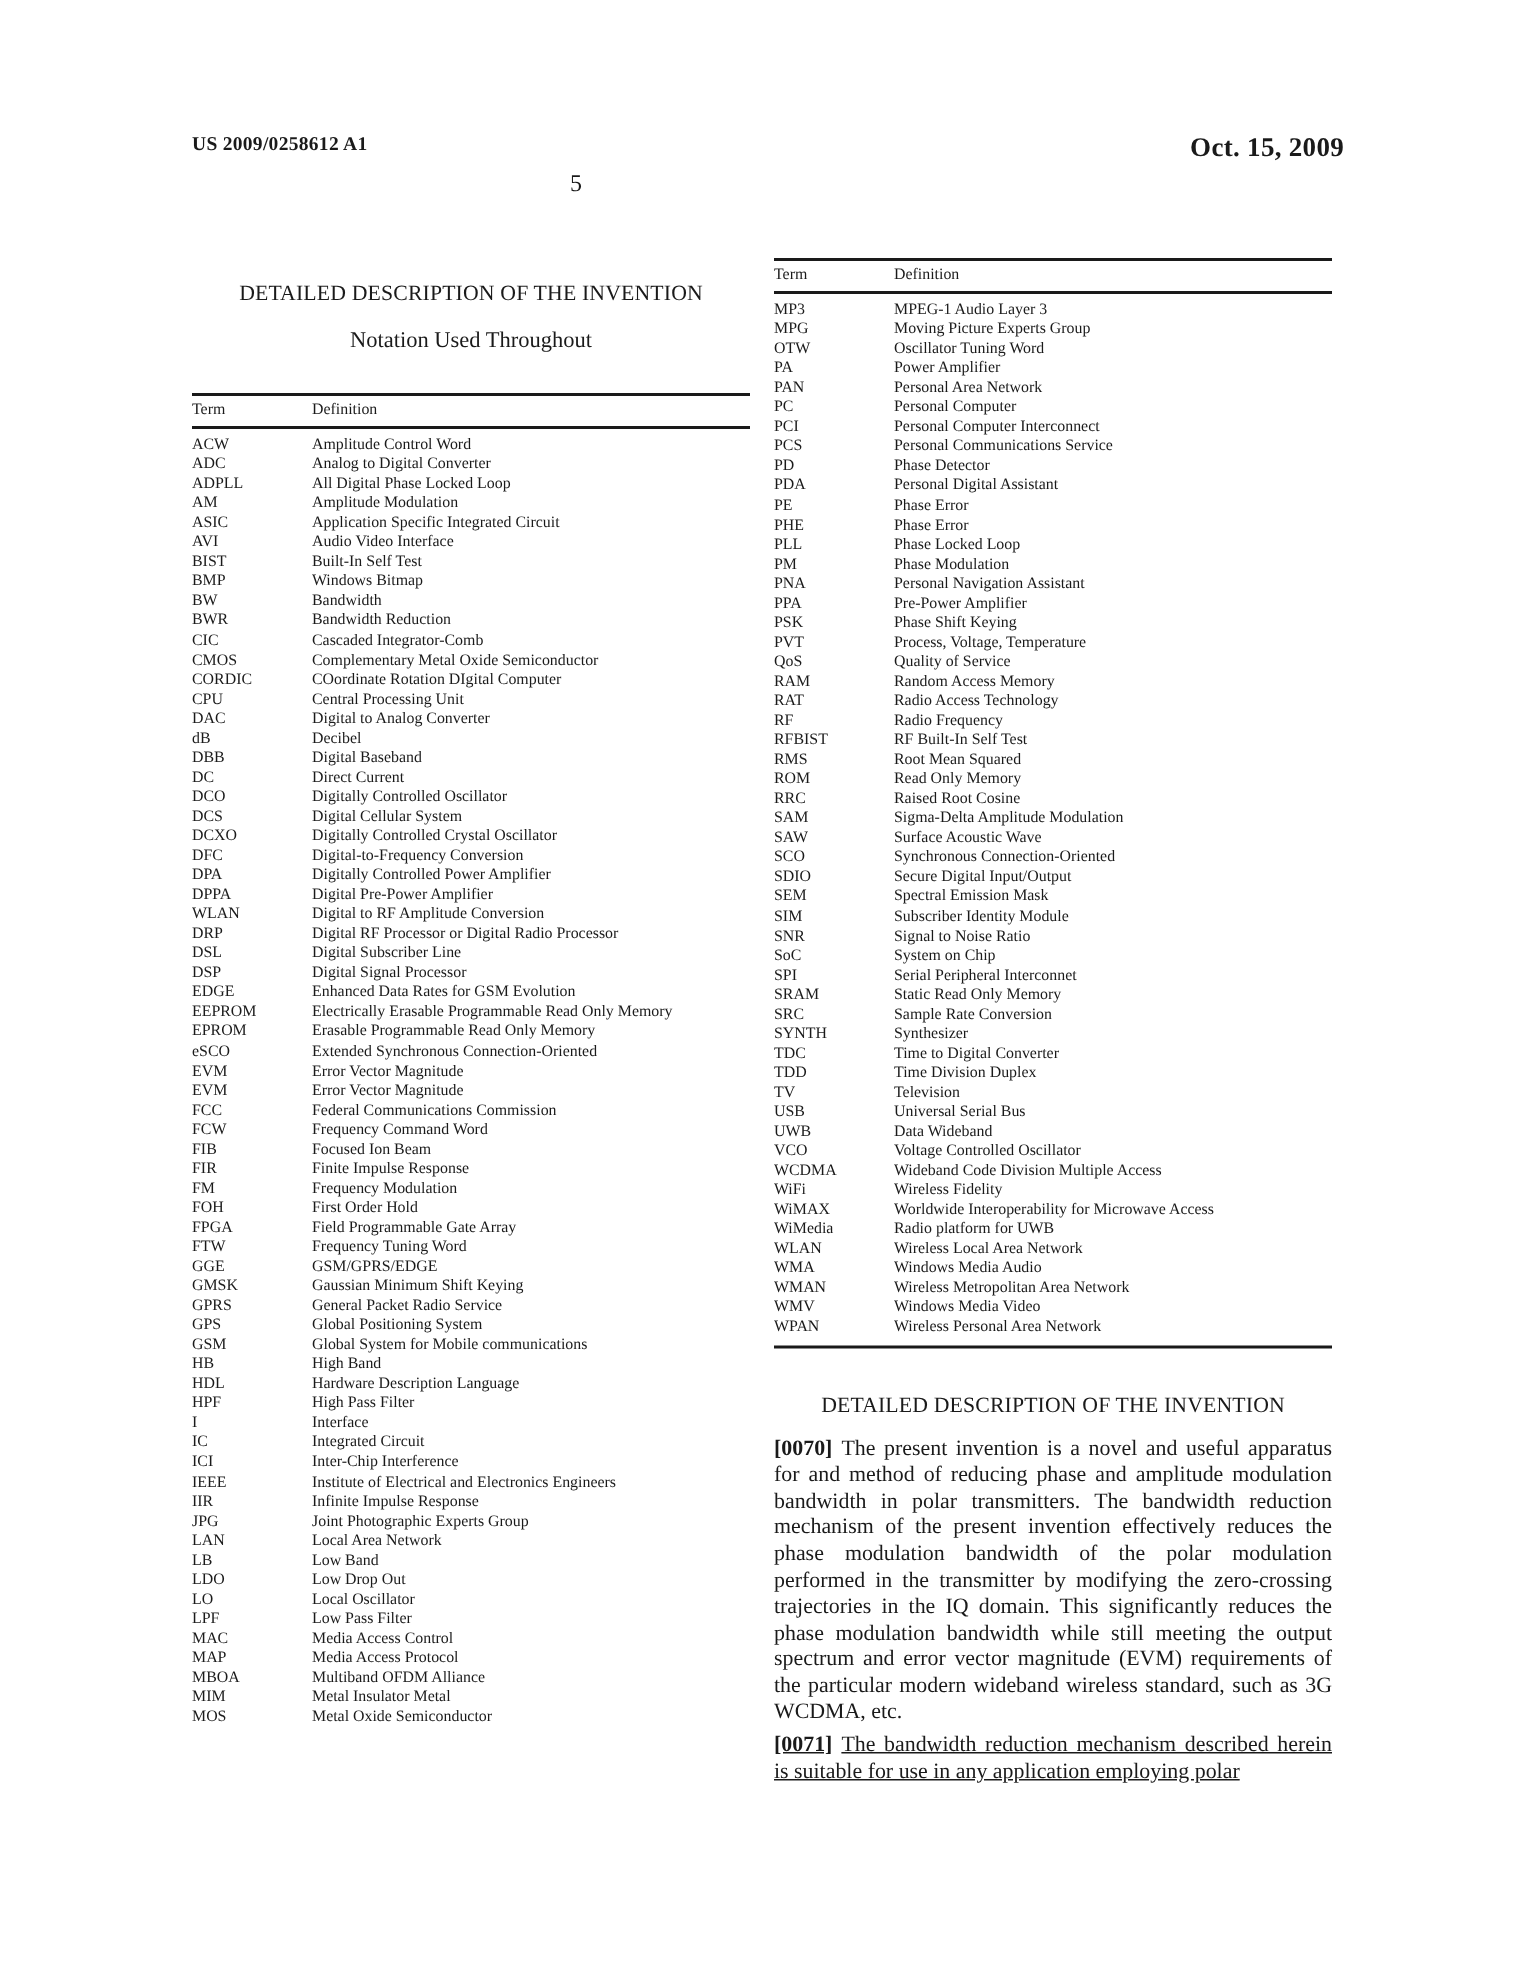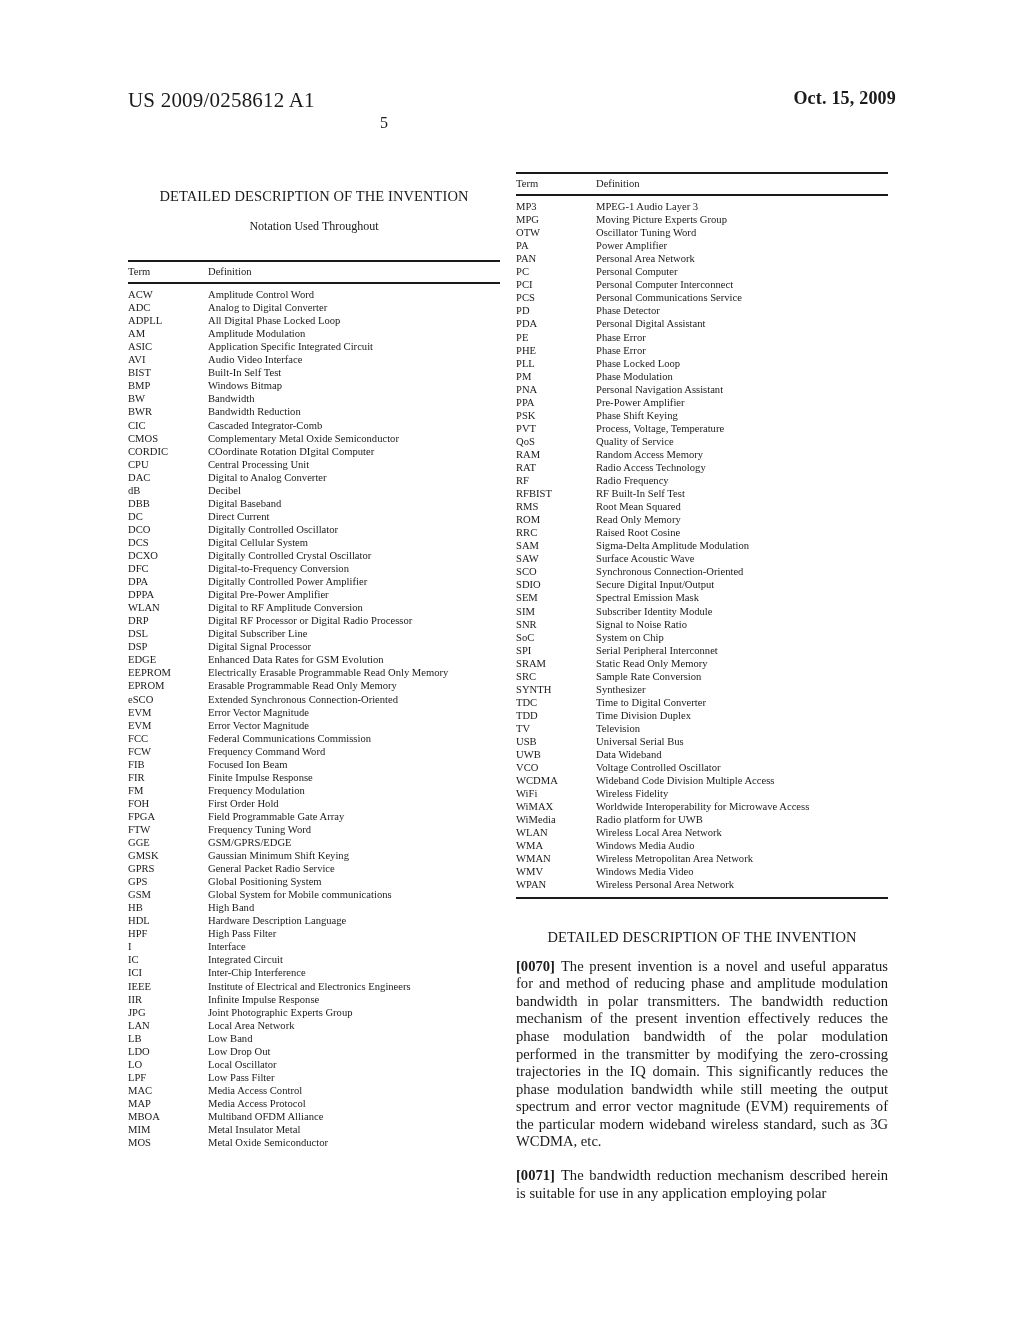--- a/index.html
+++ b/index.html
@@ -28,22 +28,22 @@
     position: absolute;
     left: 128px;
     top: 88px;
     width: 768px;
     height: 26px;
   }
   .pub-number {
     position: absolute;
     left: 0;
     top: 0;
-    font-size: 21px;
-    font-weight: normal;
+    font-size: 13px;
+    font-weight: bold;
     letter-spacing: 0.2px;
     white-space: nowrap;
   }
   .pub-date {
     position: absolute;
     right: 0;
     top: 0;
     font-size: 18px;
     font-weight: bold;
     letter-spacing: 0.2px;
@@ -69,33 +69,33 @@
 
   .section-heading {
     text-align: center;
     font-size: 14.5px;
     letter-spacing: 0.1px;
     margin: 16px 0 14px 0;
     white-space: nowrap;
   }
   .sub-heading {
     text-align: center;
-    font-size: 12px;
+    font-size: 15px;
     margin: 0 0 12px 0;
   }
 
   p.para {
     margin: 0;
     font-size: 14.6px;
     line-height: 17.6px;
     text-align: justify;
     text-justify: inter-word;
     hyphens: manual;
   }
-  p.para + p.para { margin-top: 16px; }
+  p.para + p.para { margin-top: 4px; text-decoration: underline; }
   .pnum {
     font-weight: bold;
     margin-right: 6px;
   }
 
   
   .tbl-wrap { margin-top: 26px; }
   .tbl-continued {
     text-align: center;
     font-size: 14.5px;

